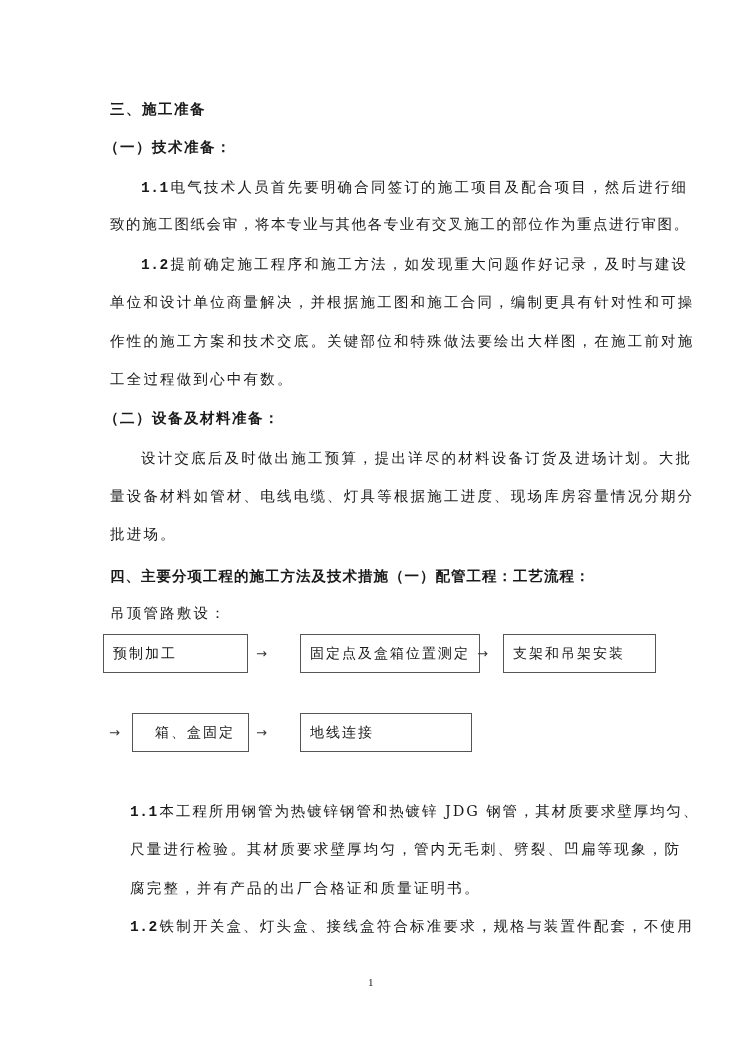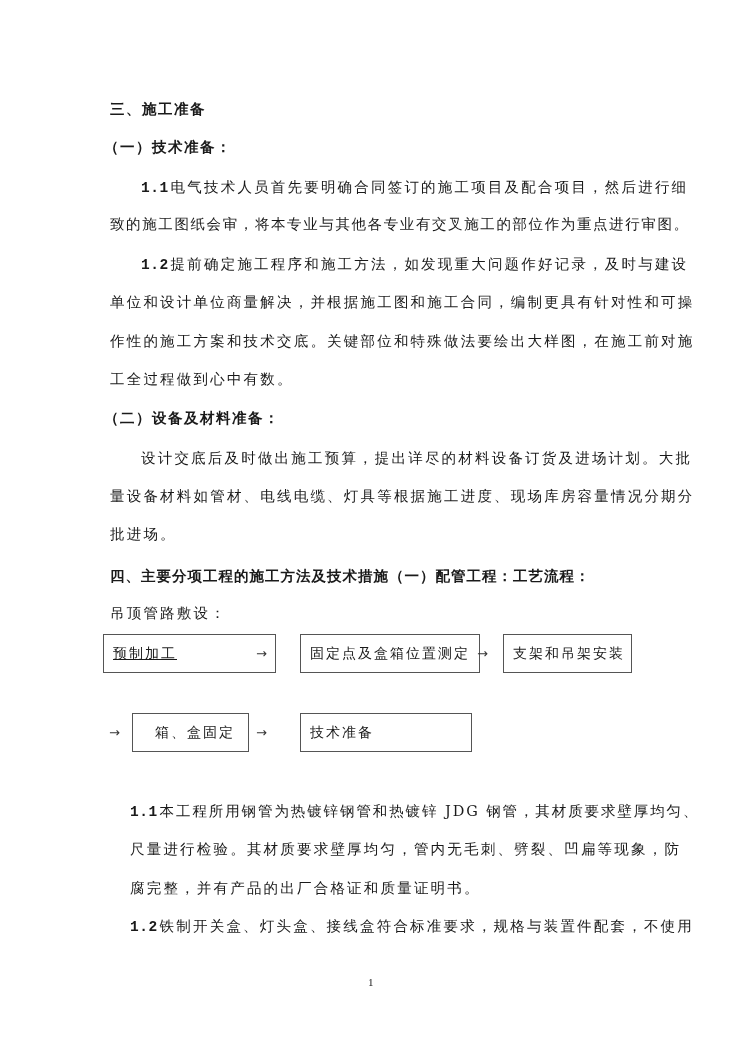--- a/index.html
+++ b/index.html
@@ -40,30 +40,30 @@
 <div>
   <div class="line indent" style="top:448px;">设计交底后及时做出施工预算，提出详尽的材料设备订货及进场计划。大批</div>
   <div class="line" style="top:486px;">量设备材料如管材、电线电缆、灯具等根据施工进度、现场库房容量情况分期分</div>
   <div class="line" style="top:524px;">批进场。</div>
 </div>
 
 <div class="line bold" style="top:566px; letter-spacing:1px;">四、主要分项工程的施工方法及技术措施（一）配管工程：工艺流程：</div>
 <div class="line" style="top:603px;">吊顶管路敷设：</div>
 
 <div>
-  <div class="box" style="left:103px; top:634px; width:173px;text-decoration:underline;">预制加工</div>
+  <div class="box" style="left:103px; top:634px; width:145px;">预制加工</div>
   <div class="arrow" style="left:256px; top:646px;">→</div>
   <div class="box" style="left:300px; top:634px; width:180px;">固定点及盒箱位置测定</div>
   <div class="arrow" style="left:477px; top:646px;">→</div>
-  <div class="box" style="left:503px; top:634px; width:129px;">支架和吊架安装</div>
+  <div class="box" style="left:503px; top:634px; width:153px;">支架和吊架安装</div>
 
   <div class="arrow" style="left:109px; top:725px;">→</div>
   <div class="box" style="left:132px; top:713px; width:117px;text-align:center;">箱、盒固定</div>
   <div class="arrow" style="left:256px; top:725px;">→</div>
-  <div class="box" style="left:300px; top:713px; width:172px;">技术准备</div>
+  <div class="box" style="left:300px; top:713px; width:172px;">地线连接</div>
 </div>
 
 <div>
   <div class="line" style="top:801px; left:130px; letter-spacing:1.9px;">
     <span class="num">1.1</span><span>本工程所用钢管为热镀锌钢管和热镀锌 JDG 钢管，其材质要求壁厚均匀、</span>
   </div>
   <div class="line" style="top:839px; left:130px;">尺量进行检验。其材质要求壁厚均匀，管内无毛刺、劈裂、凹扁等现象，防</div>
   <div class="line" style="top:878px; left:130px;text-align:right;">腐完整，并有产品的出厂合格证和质量证明书。</div>
 </div>
 

